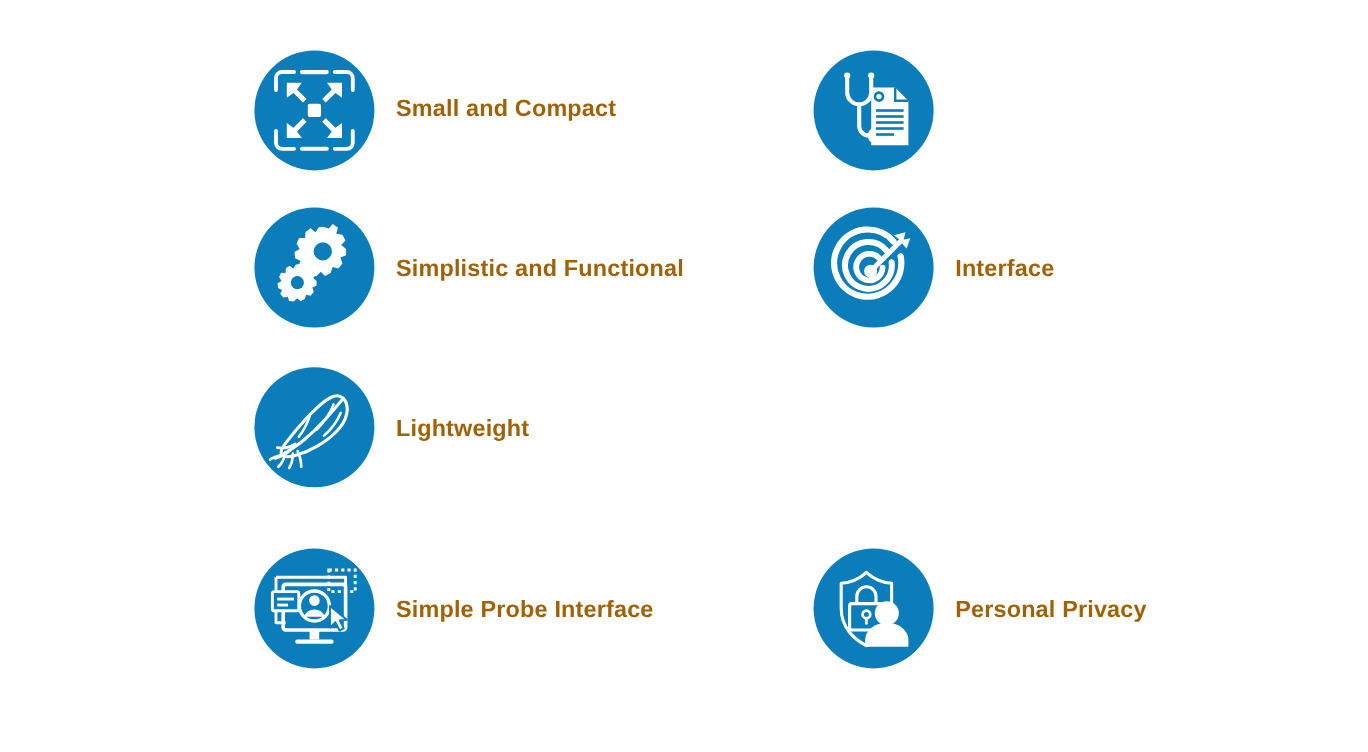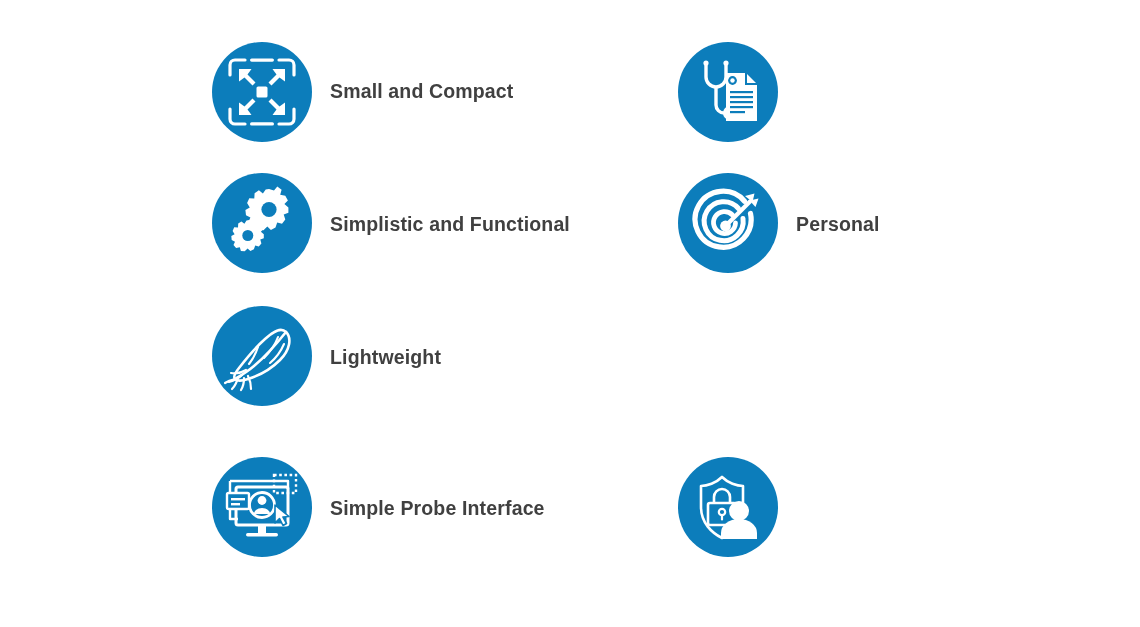--- a/index.html
+++ b/index.html
@@ -32,21 +32,21 @@
     flex: 0 0 100px;
     display: flex;
     align-items: center;
     justify-content: center;
   }
   .icon-circle svg {
     display: block;
   }
   .feature-label {
     margin-left: 18px;
-    color: #404040;
+    color: #a16207;
     font-size: 19.5px;
     font-weight: bold;
     letter-spacing: 0.15px;
     white-space: nowrap;
     line-height: 1;
   }
   
   .col-left  { left: 212px; }
   .col-right { left: 678px; }
   .row-1 { top: 42px; }
@@ -144,21 +144,21 @@
         <path d="M40.5 28 A11 11 0 1 0 43.5 36" stroke="#ffffff" stroke-width="4.8" fill="none" stroke-linecap="round"></path>
 
         <circle cx="33.5" cy="39" r="5.4" fill="#ffffff"></circle>
 
         <path d="M33.5 39 L58 14.5" stroke="#ffffff" stroke-width="4.2" stroke-linecap="round"></path>
 
         <path d="M53 9 L62.5 6.5 L60.5 15 Z" fill="#ffffff"></path>
         <path d="M57.5 13.5 L66.5 11.5 L63.5 20 Z" fill="#ffffff"></path>
       </svg>
     </div>
-    <div class="feature-label lbl-nudge-down">Personal</div>
+    <div class="feature-label lbl-nudge-down">Interface</div>
   </div>
 
   <div class="feature col-left row-3">
     <div class="icon-circle">
       <svg width="76" height="76" viewBox="0 0 76 76" fill="none">
 
         <path d="M62 14 C68 20 66 32 56 42 C47 51 34 58 24 61 C18 63 13 63 11 61 C9 59 11 55 15 50 C22 41 32 29 41 21 C50 13 57 9 62 14 Z" stroke="#ffffff" stroke-width="2.6" fill="none" stroke-linejoin="round"></path>
 
         <path d="M62 14 C54 24 42 38 30 48 C23 54 16 58 11 61" stroke="#ffffff" stroke-width="2.6" fill="none" stroke-linecap="round"></path>
 
@@ -218,15 +218,16 @@
 
         <rect x="16" y="32" width="28" height="22" rx="2" stroke="#ffffff" stroke-width="2.6" fill="none"></rect>
 
         <circle cx="30" cy="41" r="3.2" stroke="#ffffff" stroke-width="2.2" fill="none"></circle>
         <path d="M30 44 V48.5" stroke="#ffffff" stroke-width="2.2" stroke-linecap="round"></path>
 
         <circle cx="47" cy="40" r="10" fill="#ffffff"></circle>
         <path d="M29 68 V62 a18 14 0 0 1 36 0 V68 Z" fill="#ffffff"></path>
       </svg>
     </div>
+    <div class="feature-label lbl-nudge-down">Personal Privacy</div>
   </div>
 
 </div>
 
 </body></html>

